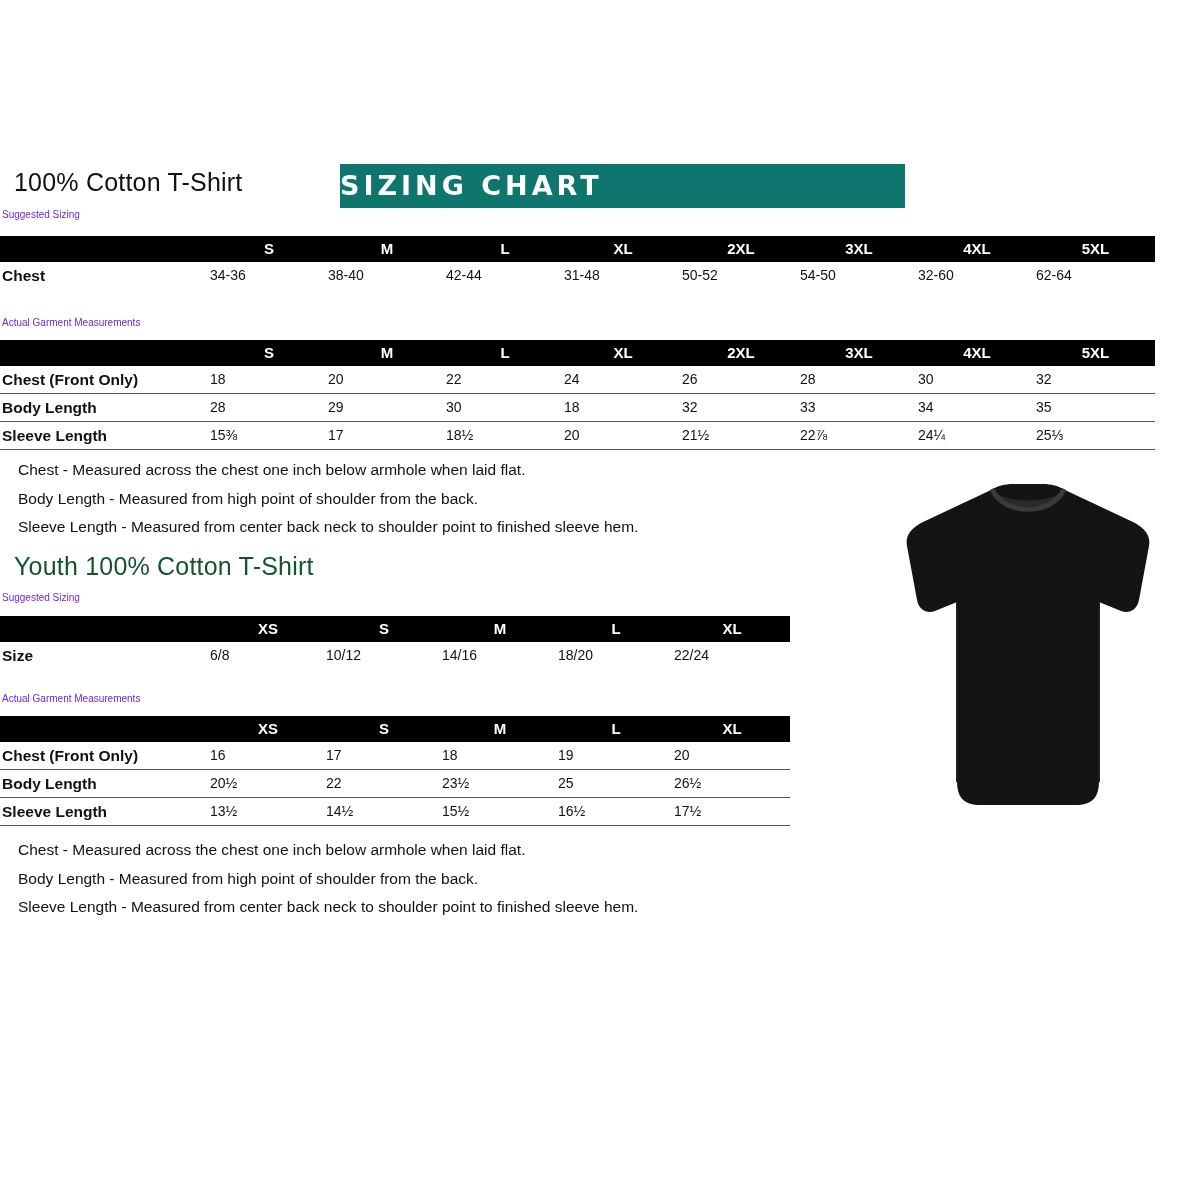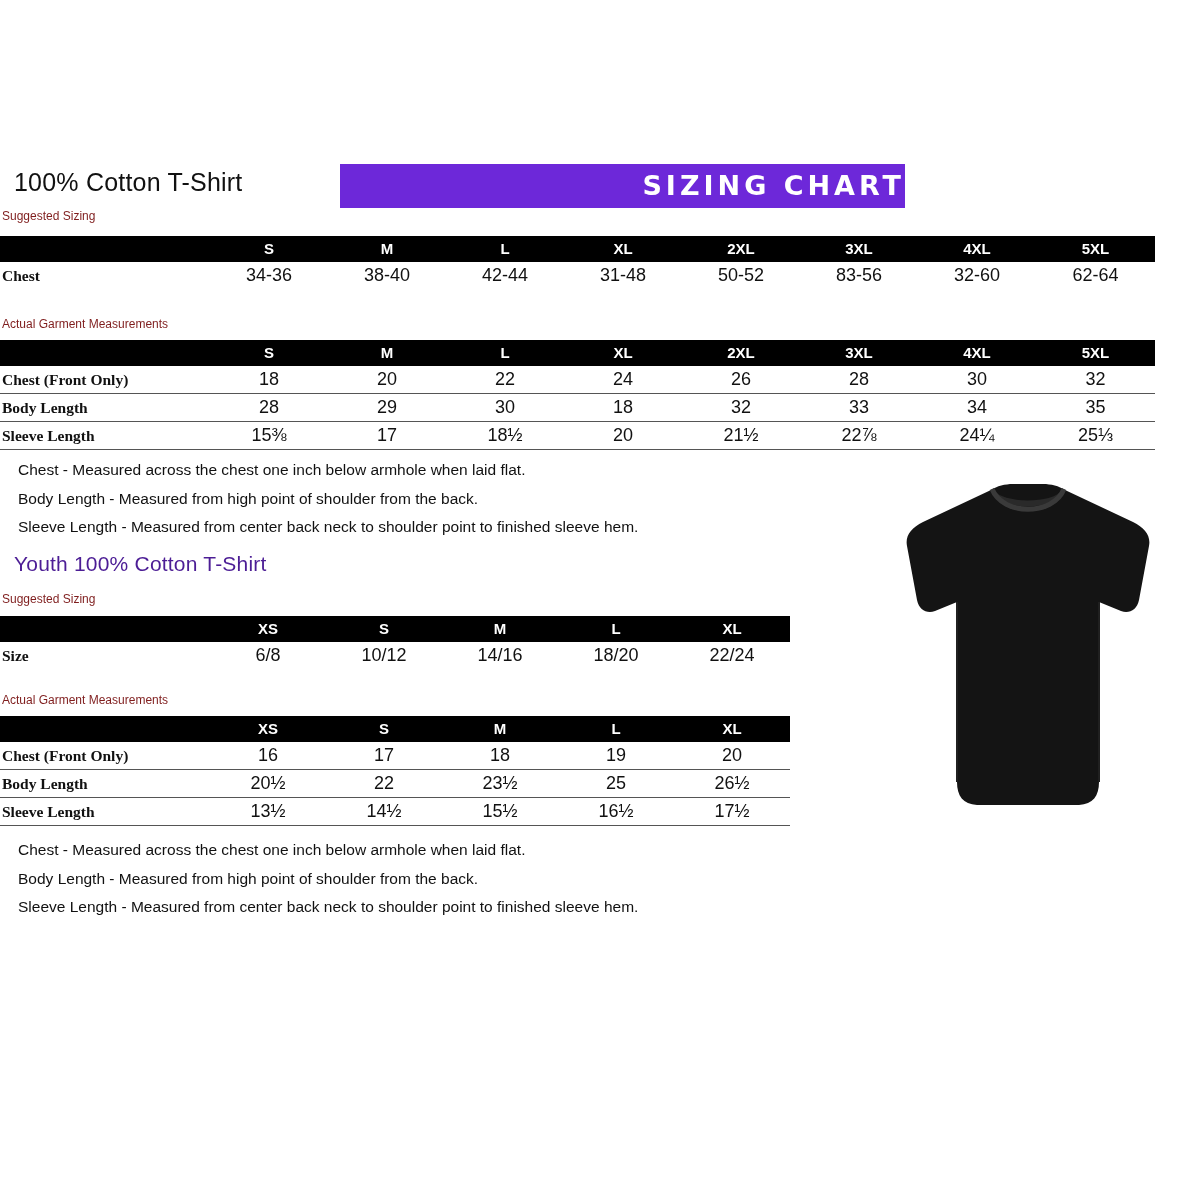--- a/index.html
+++ b/index.html
@@ -41,67 +41,65 @@
     text-align: center;
     height: 26px;
     line-height: 26px;
   }
   .hdr-row td.rowlabel {
     background: #000000;
     text-align: left;
   }
 
   .data-row td {
-    font-size: 18px;
-    text-align: center;
+    font-size: 14px;
     height: 27px;
     line-height: 27px;
     color: #111;
   }
   .data-row td.rowlabel {
     text-align: left;
     font-weight: bold;
     padding-left: 2px;
     font-size: 15.5px;
-    font-family: Liberation Serif, serif;
   }
   .rule-row td {
     height: 1px;
     padding: 0;
     background: #555;
     line-height: 0;
     font-size: 0;
   }
 
   .section-caption {
-    font-size: 12px;
-    color: #7f1d1d;
+    font-size: 10px;
+    color: #6d28d9;
     margin: 0;
     padding: 0 0 3px 2px;
     text-align: right;
   }
 
   .title-main {
     font-size: 25px;
     color: #111;
     letter-spacing: 0.2px;
   }
   .title-youth {
-    font-size: 21px;
-    color: #4c1d95;
+    font-size: 25px;
+    color: #14532d;
     letter-spacing: 0.2px;
   }
 
   .sizing-banner {
-    background: #6d28d9;
+    background: #0f766e;
     color: #ffffff;
     font-size: 27px;
     font-weight: bold;
     letter-spacing: 4px;
-    text-align: right;
+    text-align: left;
     height: 44px;
     line-height: 44px;
     font-family: "DejaVu Sans", sans-serif;
   }
 
   .note-line {
     font-size: 15.5px;
     color: #111;
     line-height: 1.0;
   }
@@ -165,21 +163,21 @@
         <td>4XL</td>
         <td>5XL</td>
       </tr>
       <tr class="data-row">
         <td class="rowlabel">Chest</td>
         <td>34-36</td>
         <td>38-40</td>
         <td>42-44</td>
         <td>31-48</td>
         <td>50-52</td>
-        <td>83-56</td>
+        <td>54-50</td>
         <td>32-60</td>
         <td>62-64</td>
       </tr>
     </tbody>
       </table>
   </div>
 
   <div id="adult-agm-cap" class="section-caption">Actual Garment Measurements</div>
 
   <div id="adult-agm-tbl">

